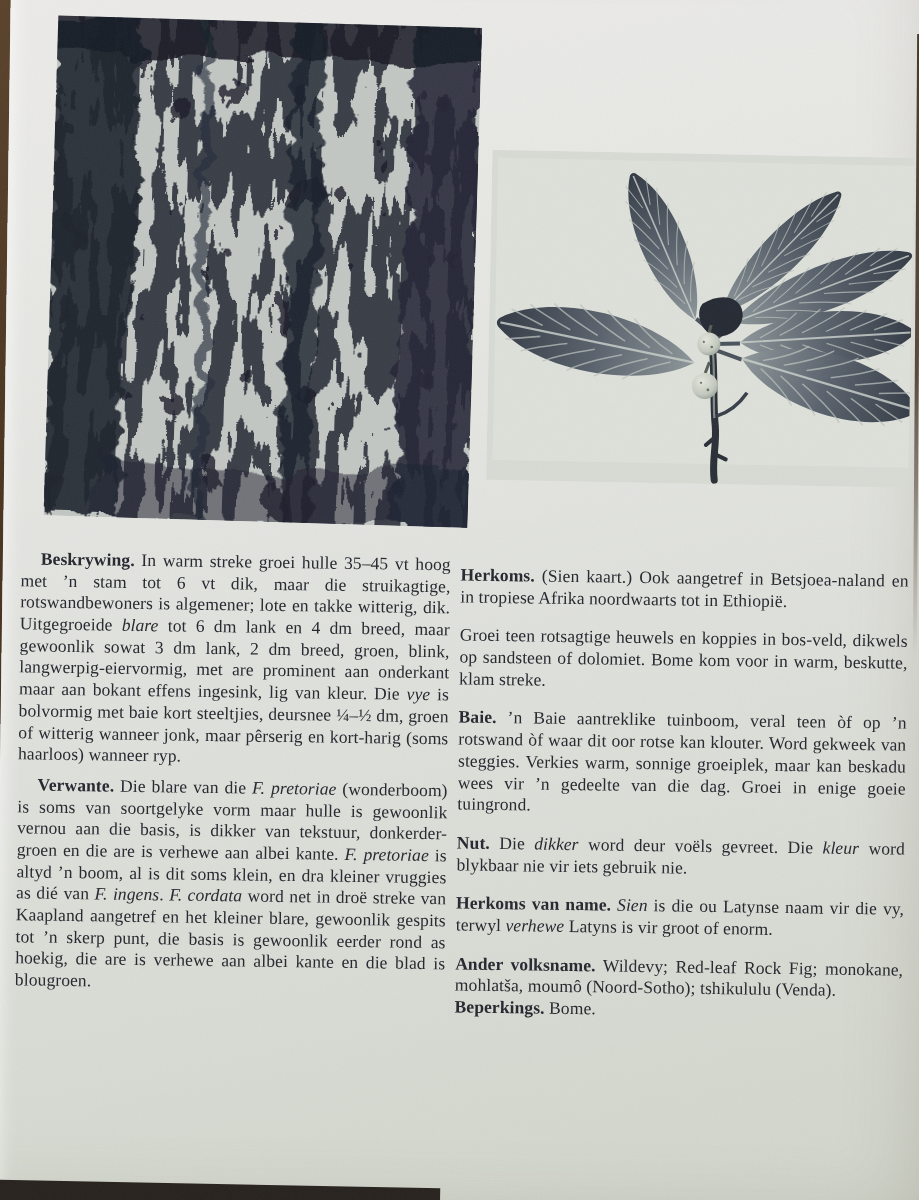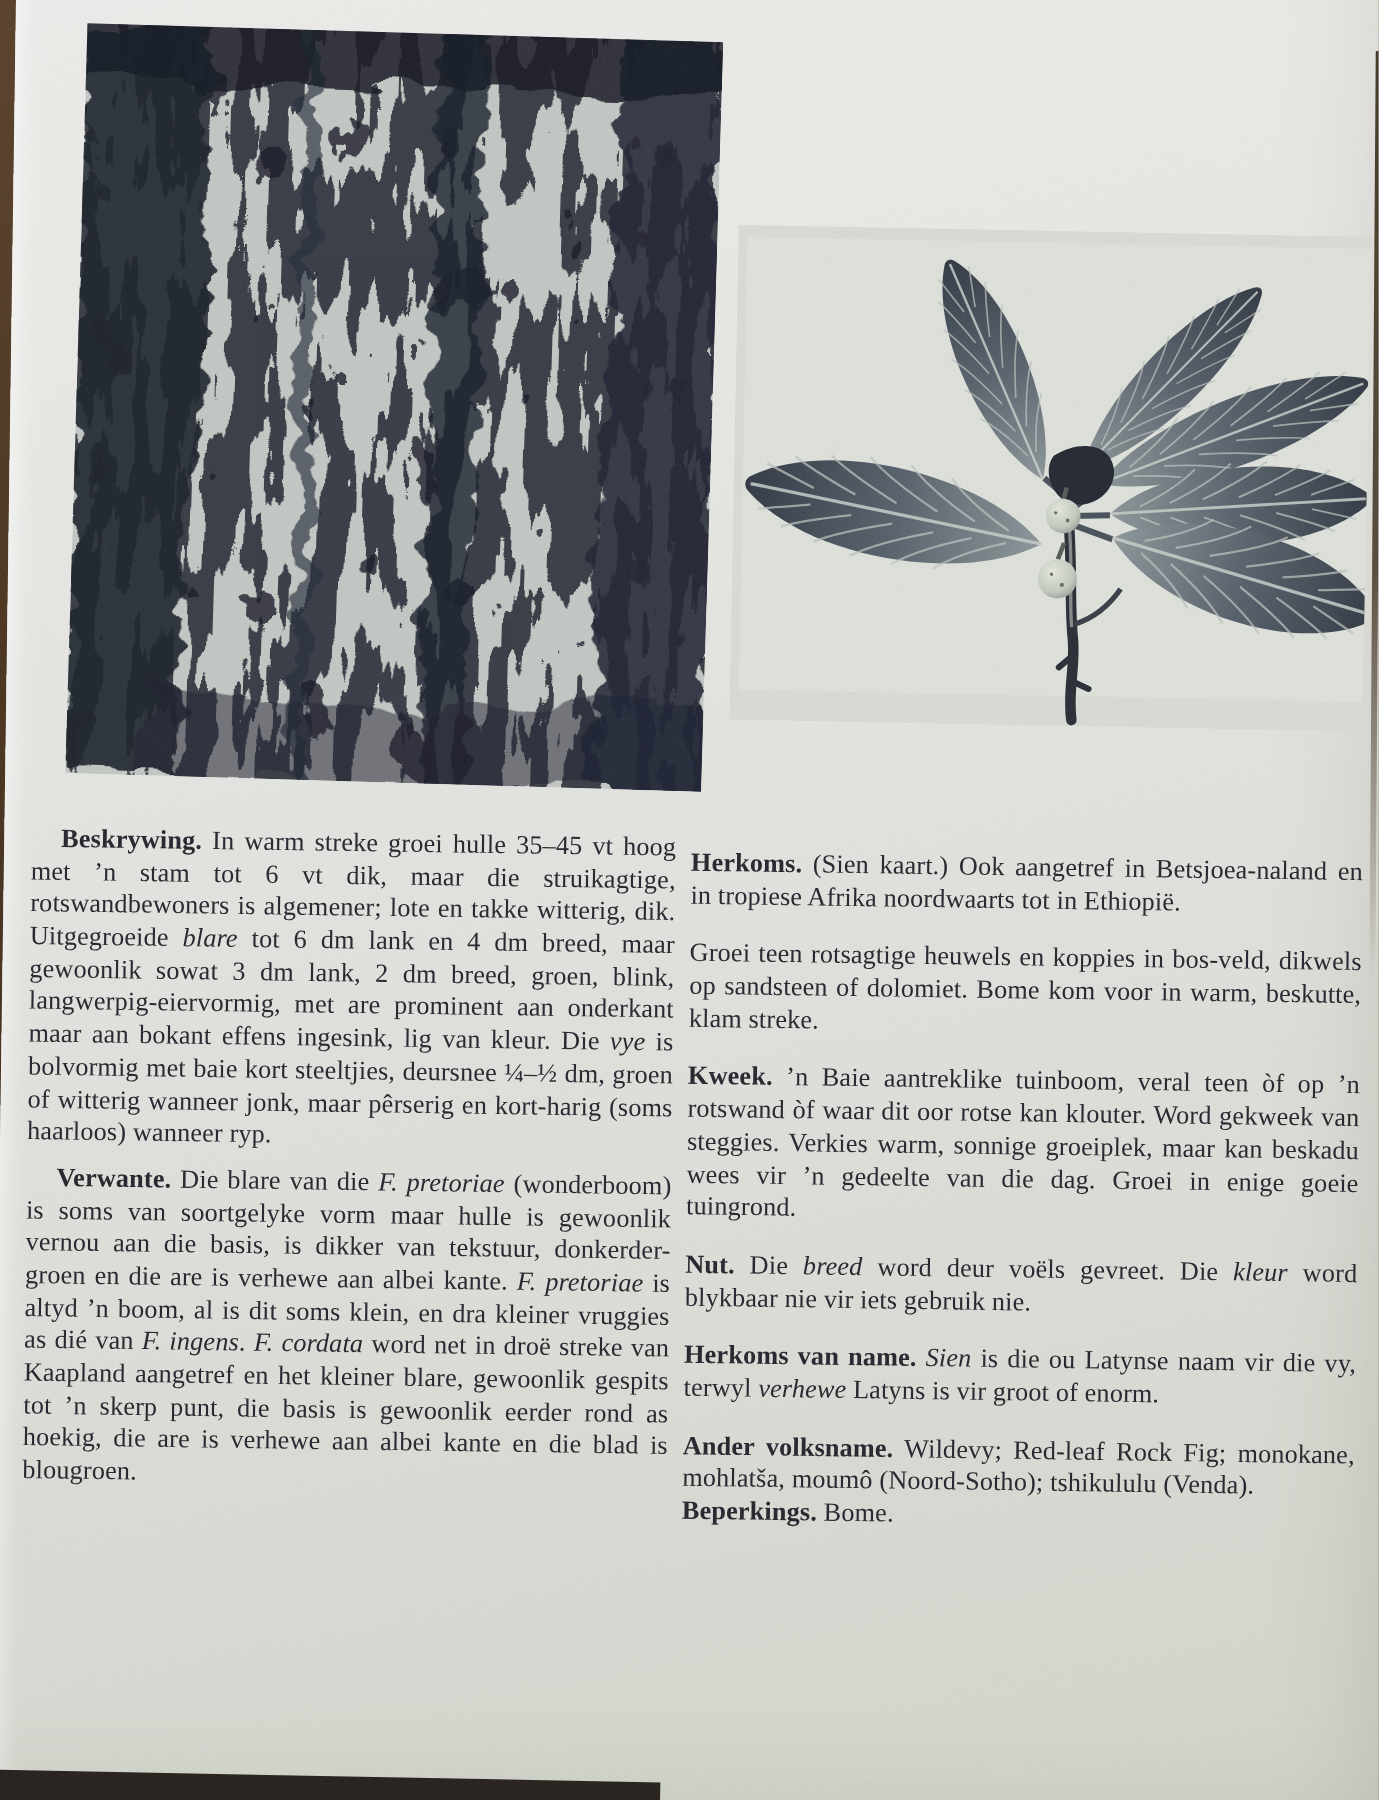--- a/index.html
+++ b/index.html
@@ -145,22 +145,22 @@
     </svg>
   </div>
 
   <div class="col col-left">
       <p class="para indent"><span class="b">Beskrywing.</span><span> In warm streke groei hulle 35–45 vt hoog met ’n stam tot 6 vt dik, maar die struikagtige, rotswandbewoners is algemener; lote en takke witterig, dik. Uitgegroeide </span><span class="i">blare</span><span> tot 6 dm lank en 4 dm breed, maar gewoonlik sowat 3 dm lank, 2 dm breed, groen, blink, langwerpig-eiervormig, met are prominent aan onderkant maar aan bokant effens ingesink, lig van kleur. Die </span><span class="i">vye</span><span> is bolvormig met baie kort steeltjies, deursnee ¼–½ dm, groen of witterig wanneer jonk, maar pêrserig en kort-harig (soms haarloos) wanneer ryp.</span></p>
       <p class="para indent"><span class="b">Verwante.</span><span> Die blare van die </span><span class="i">F. pretoriae</span><span> (wonderboom) is soms van soortgelyke vorm maar hulle is gewoonlik vernou aan die basis, is dikker van tekstuur, donkerder-groen en die are is verhewe aan albei kante. </span><span class="i">F. pretoriae</span><span> is altyd ’n boom, al is dit soms klein, en dra kleiner vruggies as dié van </span><span class="i">F. ingens</span><span>. </span><span class="i">F. cordata</span><span> word net in droë streke van Kaapland aangetref en het kleiner blare, gewoonlik gespits tot ’n skerp punt, die basis is gewoonlik eerder rond as hoekig, die are is verhewe aan albei kante en die blad is blougroen.</span></p>
     </div>
   <div class="col col-right">
       <p class="para"><span class="b">Herkoms.</span><span> (Sien kaart.) Ook aangetref in Betsjoea-naland en in tropiese Afrika noordwaarts tot in Ethiopië.</span></p>
       <p class="para"><span>Groei teen rotsagtige heuwels en koppies in bos-veld, dikwels op sandsteen of dolomiet. Bome kom voor in warm, beskutte, klam streke.</span></p>
-      <p class="para"><span class="b">Kweek.</span><span> ’n Baie aantreklike tuinboom, veral teen òf op ’n rotswand òf waar dit oor rotse kan klouter. Word gekweek van steggies. Verkies warm, sonnige groeiplek, maar kan beskadu wees vir ’n gedeelte van die dag. Groei in enige goeie tuingrond.</span></p>
-      <p class="para"><span class="b">Nut.</span><span> Die </span><span class="i">breed</span><span> word deur voëls gevreet. Die </span><span class="i">kleur</span><span> word blykbaar nie vir iets gebruik nie.</span></p>
+      <p class="para"><span class="b">Baie.</span><span> ’n Baie aantreklike tuinboom, veral teen òf op ’n rotswand òf waar dit oor rotse kan klouter. Word gekweek van steggies. Verkies warm, sonnige groeiplek, maar kan beskadu wees vir ’n gedeelte van die dag. Groei in enige goeie tuingrond.</span></p>
+      <p class="para"><span class="b">Nut.</span><span> Die </span><span class="i">dikker</span><span> word deur voëls gevreet. Die </span><span class="i">kleur</span><span> word blykbaar nie vir iets gebruik nie.</span></p>
       <p class="para"><span class="b">Herkoms van name.</span><span> </span><span class="i">Sien</span><span> is die ou Latynse naam vir die vy, terwyl </span><span class="i">verhewe</span><span> Latyns is vir groot of enorm.</span></p>
       <p class="para tight"><span class="b">Ander volksname.</span><span> Wildevy; Red-leaf Rock Fig; monokane, mohlatša, moumô (Noord-Sotho); tshikululu (Venda).</span></p>
       <p class="para"><span class="b">Beperkings.</span><span> Bome.</span></p>
     </div>
 
   <div class="page-number">25</div>
 </div>
 
 <div class="table-edge-bottom"></div>
 <div class="table-edge-right"></div>

